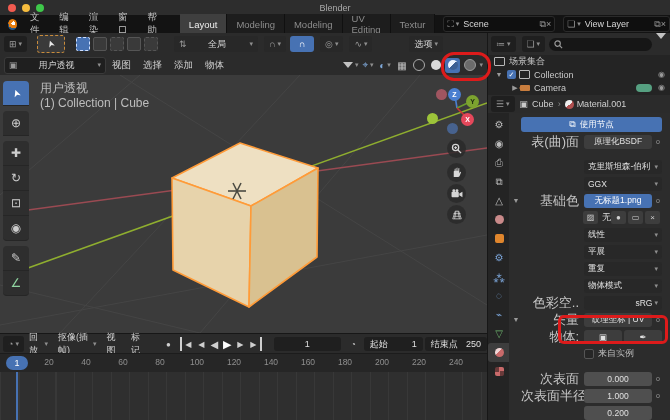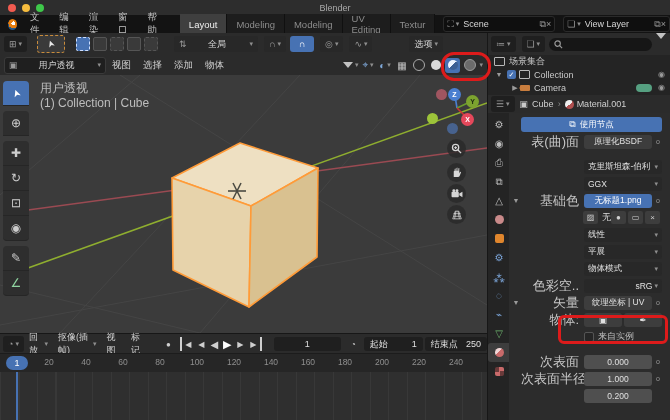--- a/index.html
+++ b/index.html
@@ -569,20 +569,30 @@
         <span class="lbl">平展</span>
             <span class="chev">▾</span>
           </div>
         </div>
     </div>
     <div class="prow">
       <span class="tri"></span>
         <span class="plabel"></span>
       <div class="pval">
           <div class="btn dd">
+        <span class="lbl">重复</span>
+            <span class="chev">▾</span>
+          </div>
+        </div>
+    </div>
+    <div class="prow">
+      <span class="tri"></span>
+        <span class="plabel"></span>
+      <div class="pval">
+          <div class="btn dd">
         <span class="lbl">物体模式</span>
             <span class="chev">▾</span>
           </div>
         </div>
     </div>
     <div class="prow">
       <span class="tri"></span>
       <span class="plabel">色彩空..</span>
       <div class="pval">
           <div class="btn dd">

